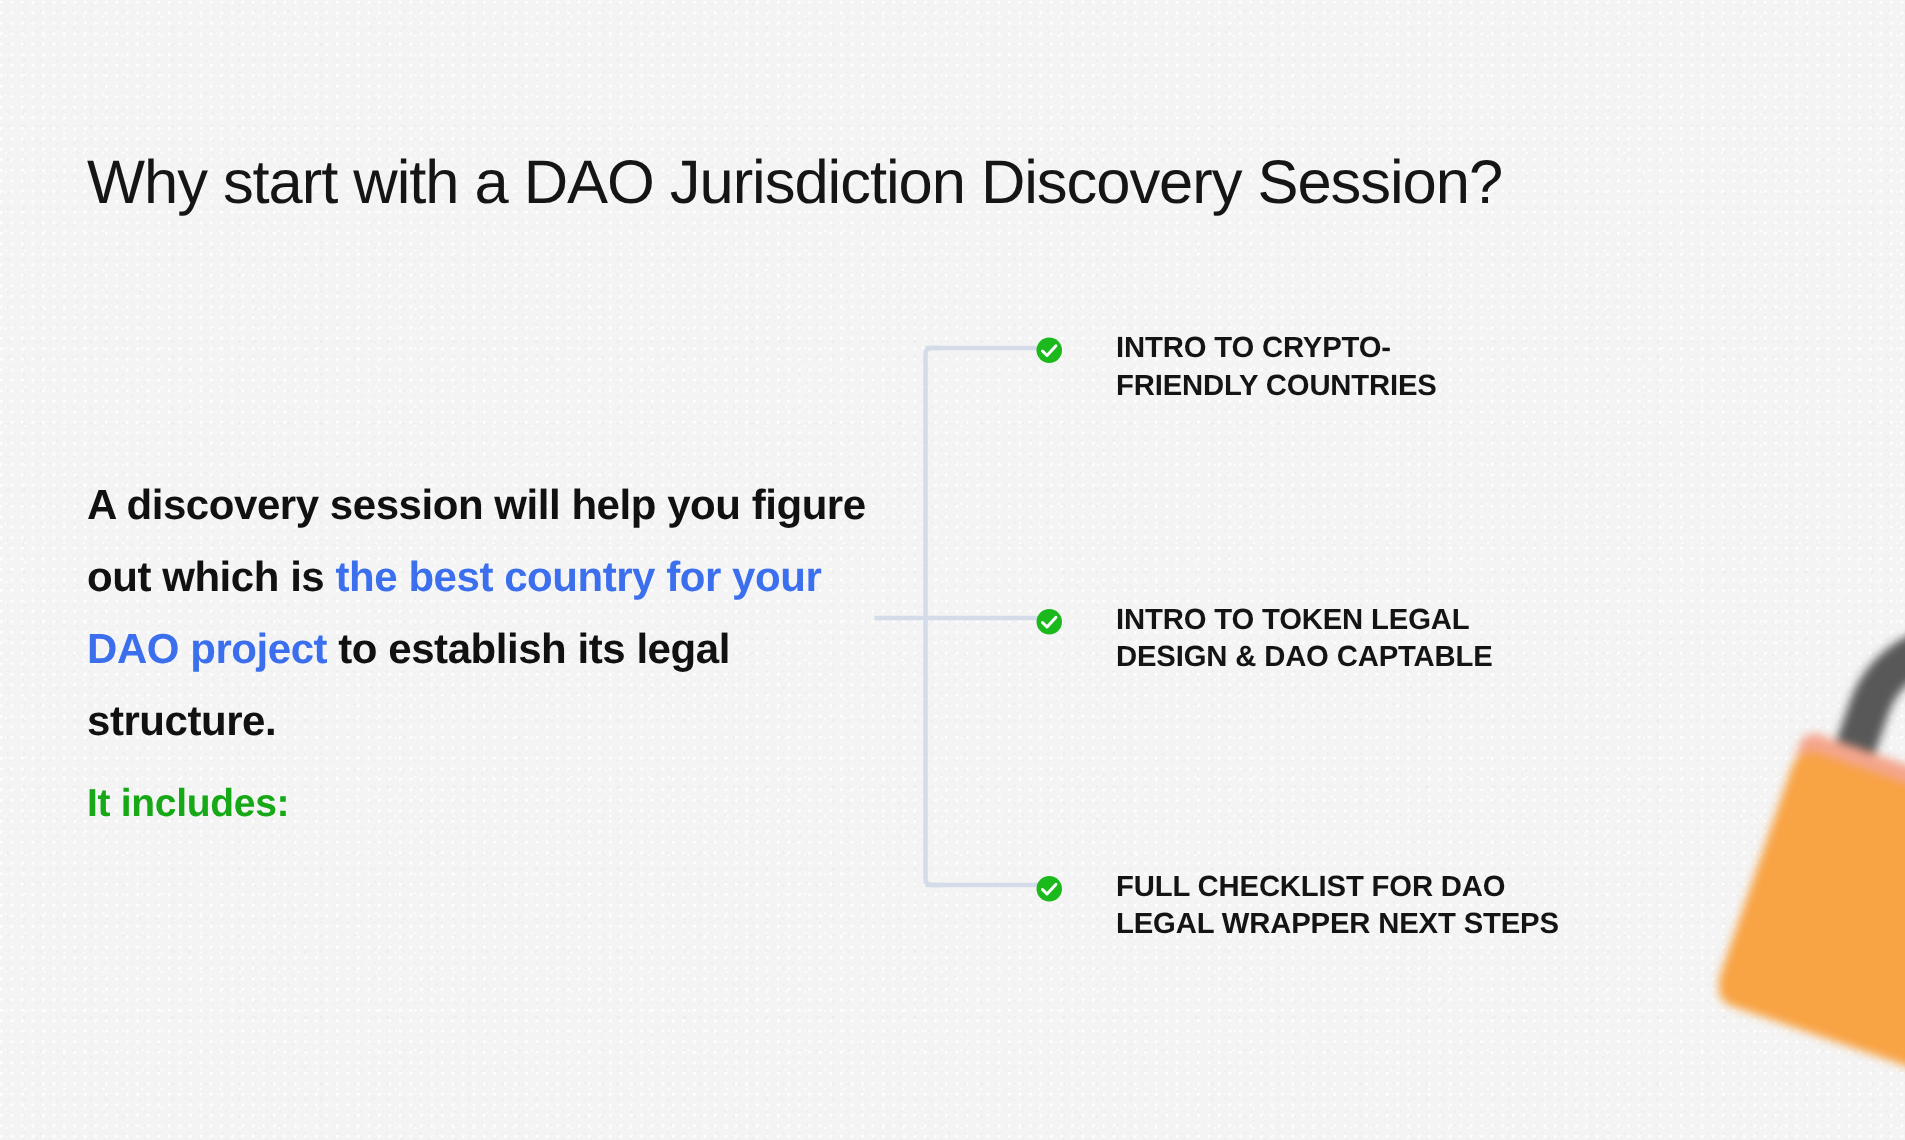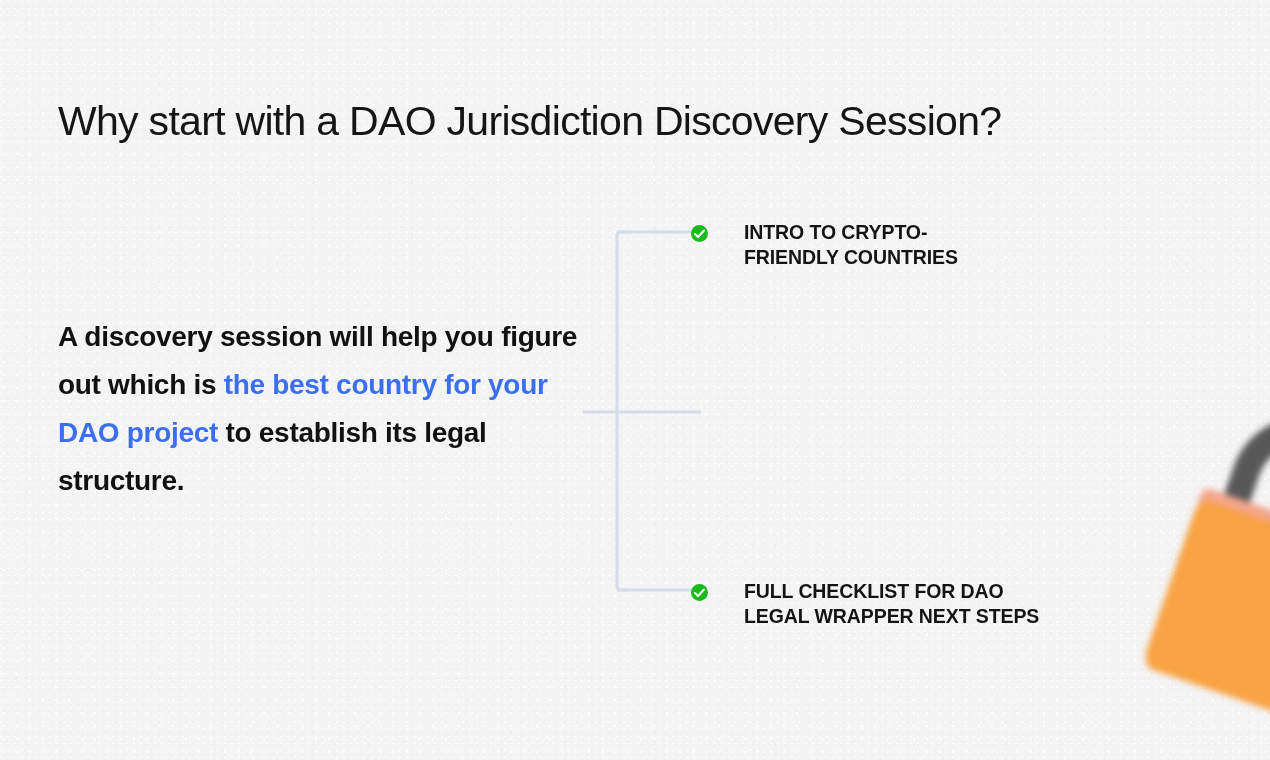--- a/index.html
+++ b/index.html
@@ -126,38 +126,48 @@
 <body>
 
 <div id="slide">
 
   <div class="title">Why start with a DAO Jurisdiction Discovery Session?</div>
 
   <div class="lead">
     <span>A discovery session will help you figure out which is </span><span class="hl">the best country for your DAO project</span><span> to establish its legal structure.</span>
   </div>
 
+  <div class="includes">It includes:</div>
 
   <svg class="bracket" viewBox="0 0 140 400" fill="none">
     <path d="M 52 27 L 46 27 Q 42 27 42 31 L 42 381 Q 42 385 46 385 L 52 385" stroke="#d3dce8" stroke-width="3" fill="none" stroke-linecap="butt"></path>
     <line x1="42" y1="27" x2="126" y2="27" stroke="#d3dce8" stroke-width="3"></line>
     <line x1="8" y1="207" x2="126" y2="207" stroke="#d3dce8" stroke-width="3"></line>
     <line x1="42" y1="385" x2="126" y2="385" stroke="#d3dce8" stroke-width="3"></line>
   </svg>
 
   <div class="check-item i0">
     <span class="check-icon">
       <svg viewBox="0 0 11 10">
           <path d="M1 5 L4 8 L10 1.5" stroke="#ffffff" stroke-width="2" fill="none" stroke-linecap="round" stroke-linejoin="round"></path>
         </svg>
     </span>
     <span class="check-label">INTRO TO CRYPTO-
 FRIENDLY COUNTRIES</span>
   </div>
 
+  <div class="check-item i1">
+    <span class="check-icon">
+      <svg viewBox="0 0 11 10">
+          <path d="M1 5 L4 8 L10 1.5" stroke="#ffffff" stroke-width="2" fill="none" stroke-linecap="round" stroke-linejoin="round"></path>
+        </svg>
+    </span>
+    <span class="check-label">INTRO TO TOKEN LEGAL
+DESIGN &amp; DAO CAPTABLE</span>
+  </div>
 
   <div class="check-item i2">
     <span class="check-icon">
       <svg viewBox="0 0 11 10">
           <path d="M1 5 L4 8 L10 1.5" stroke="#ffffff" stroke-width="2" fill="none" stroke-linecap="round" stroke-linejoin="round"></path>
         </svg>
     </span>
     <span class="check-label">FULL CHECKLIST FOR DAO
 LEGAL WRAPPER NEXT STEPS</span>
   </div>

